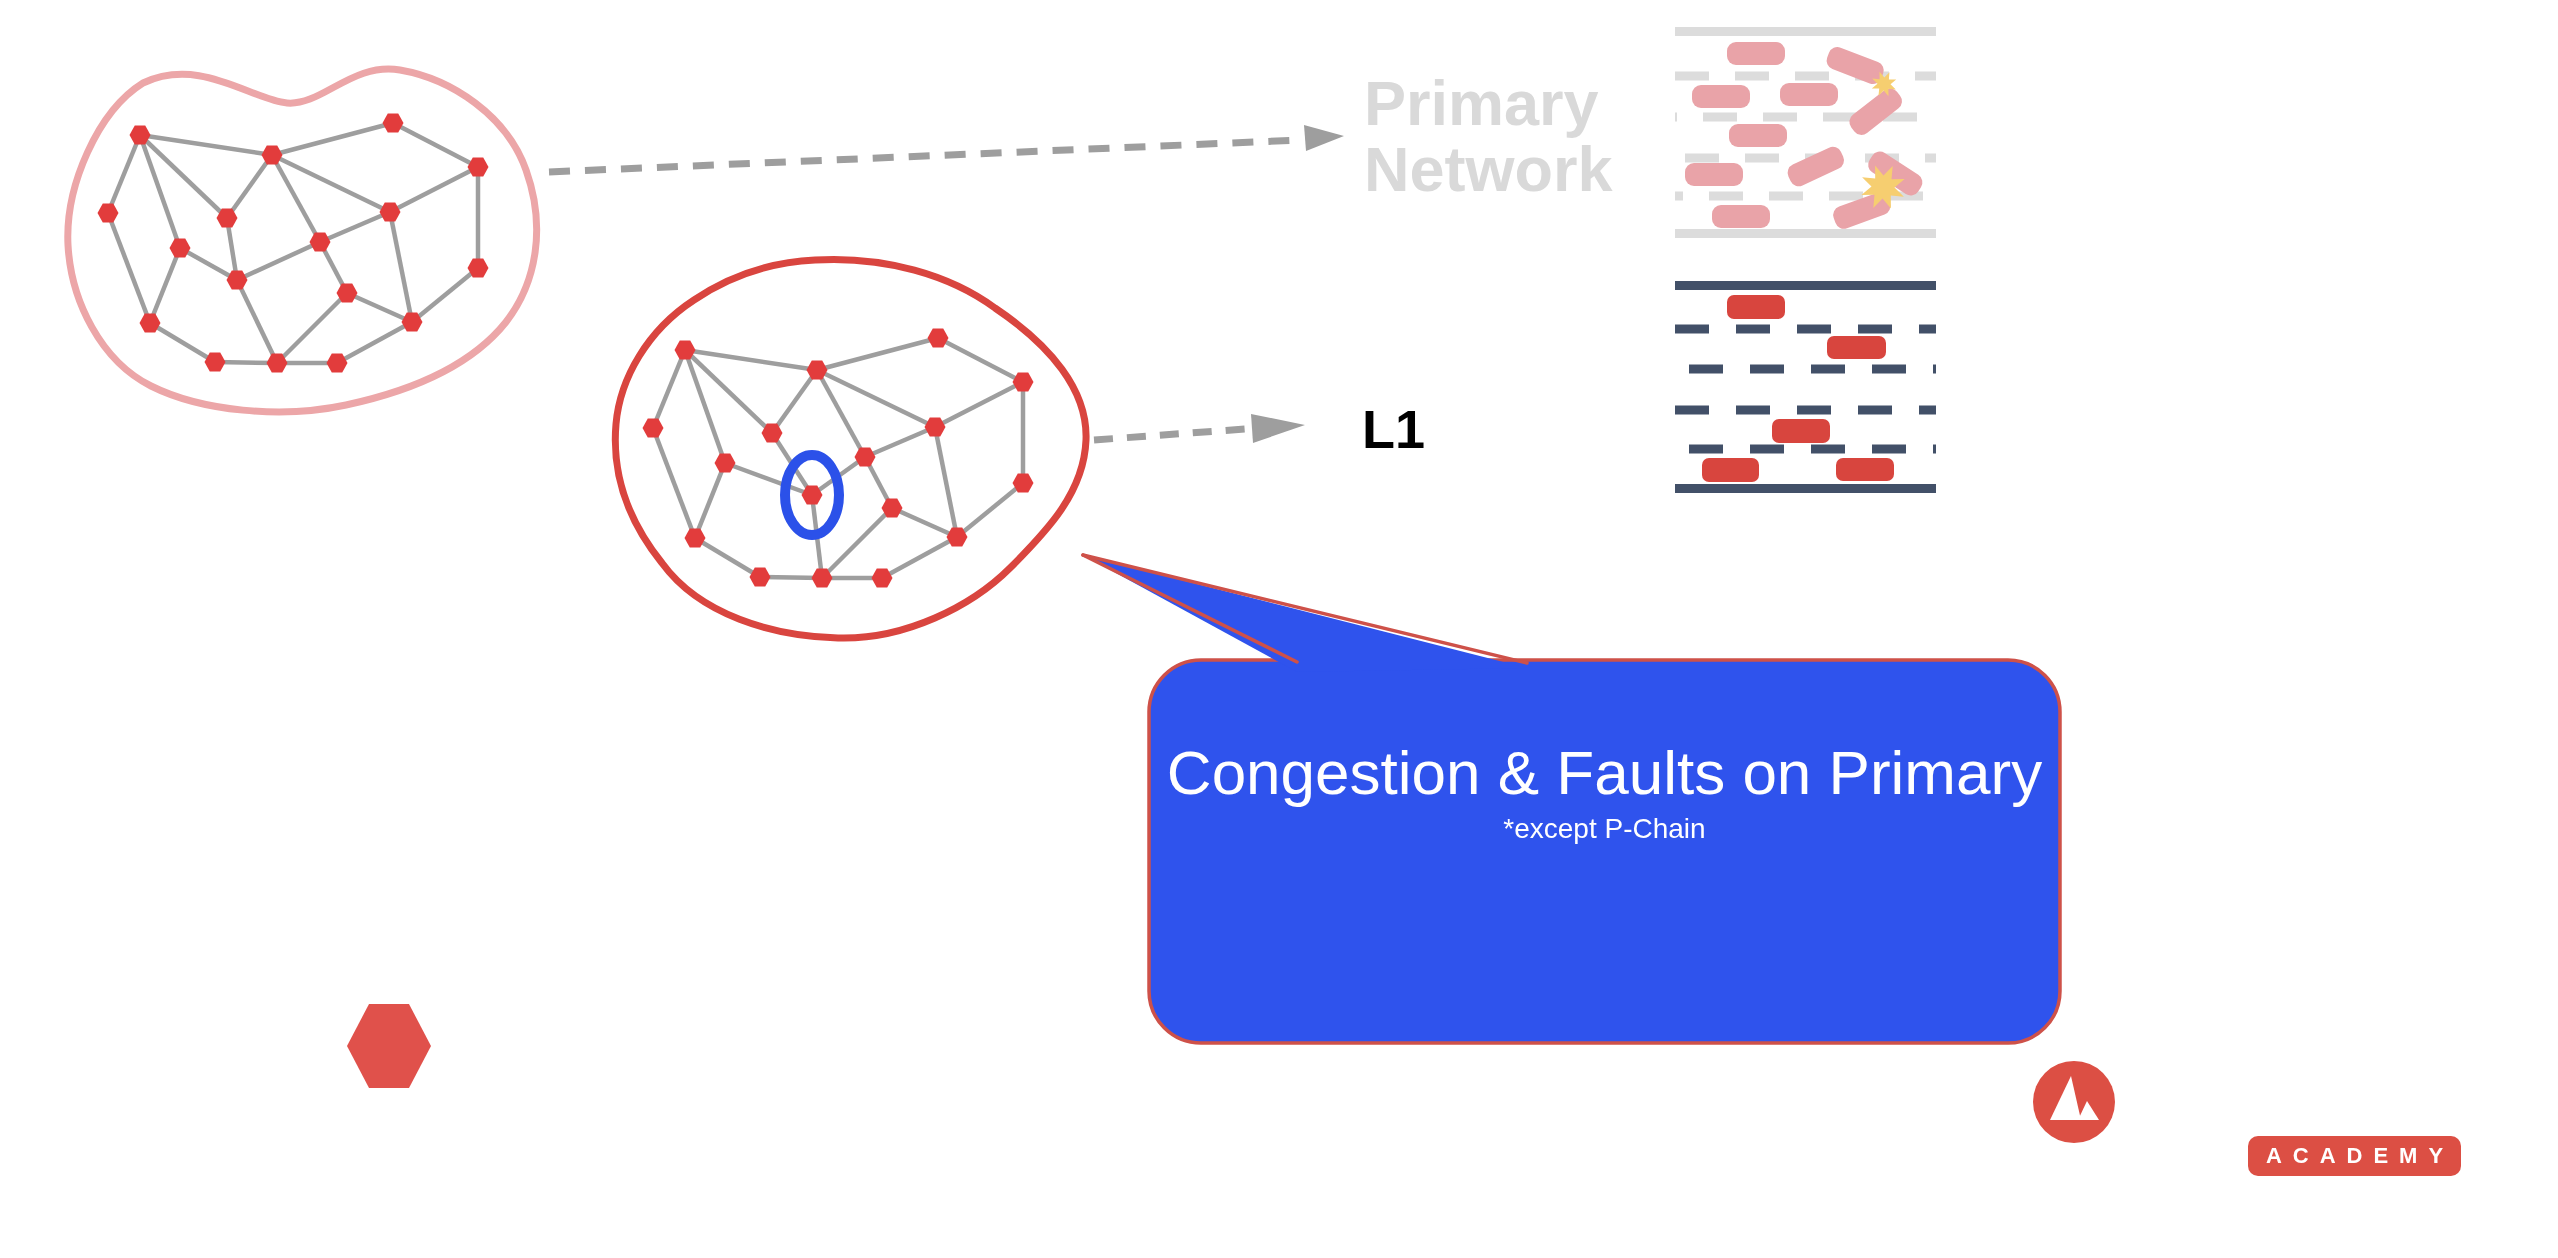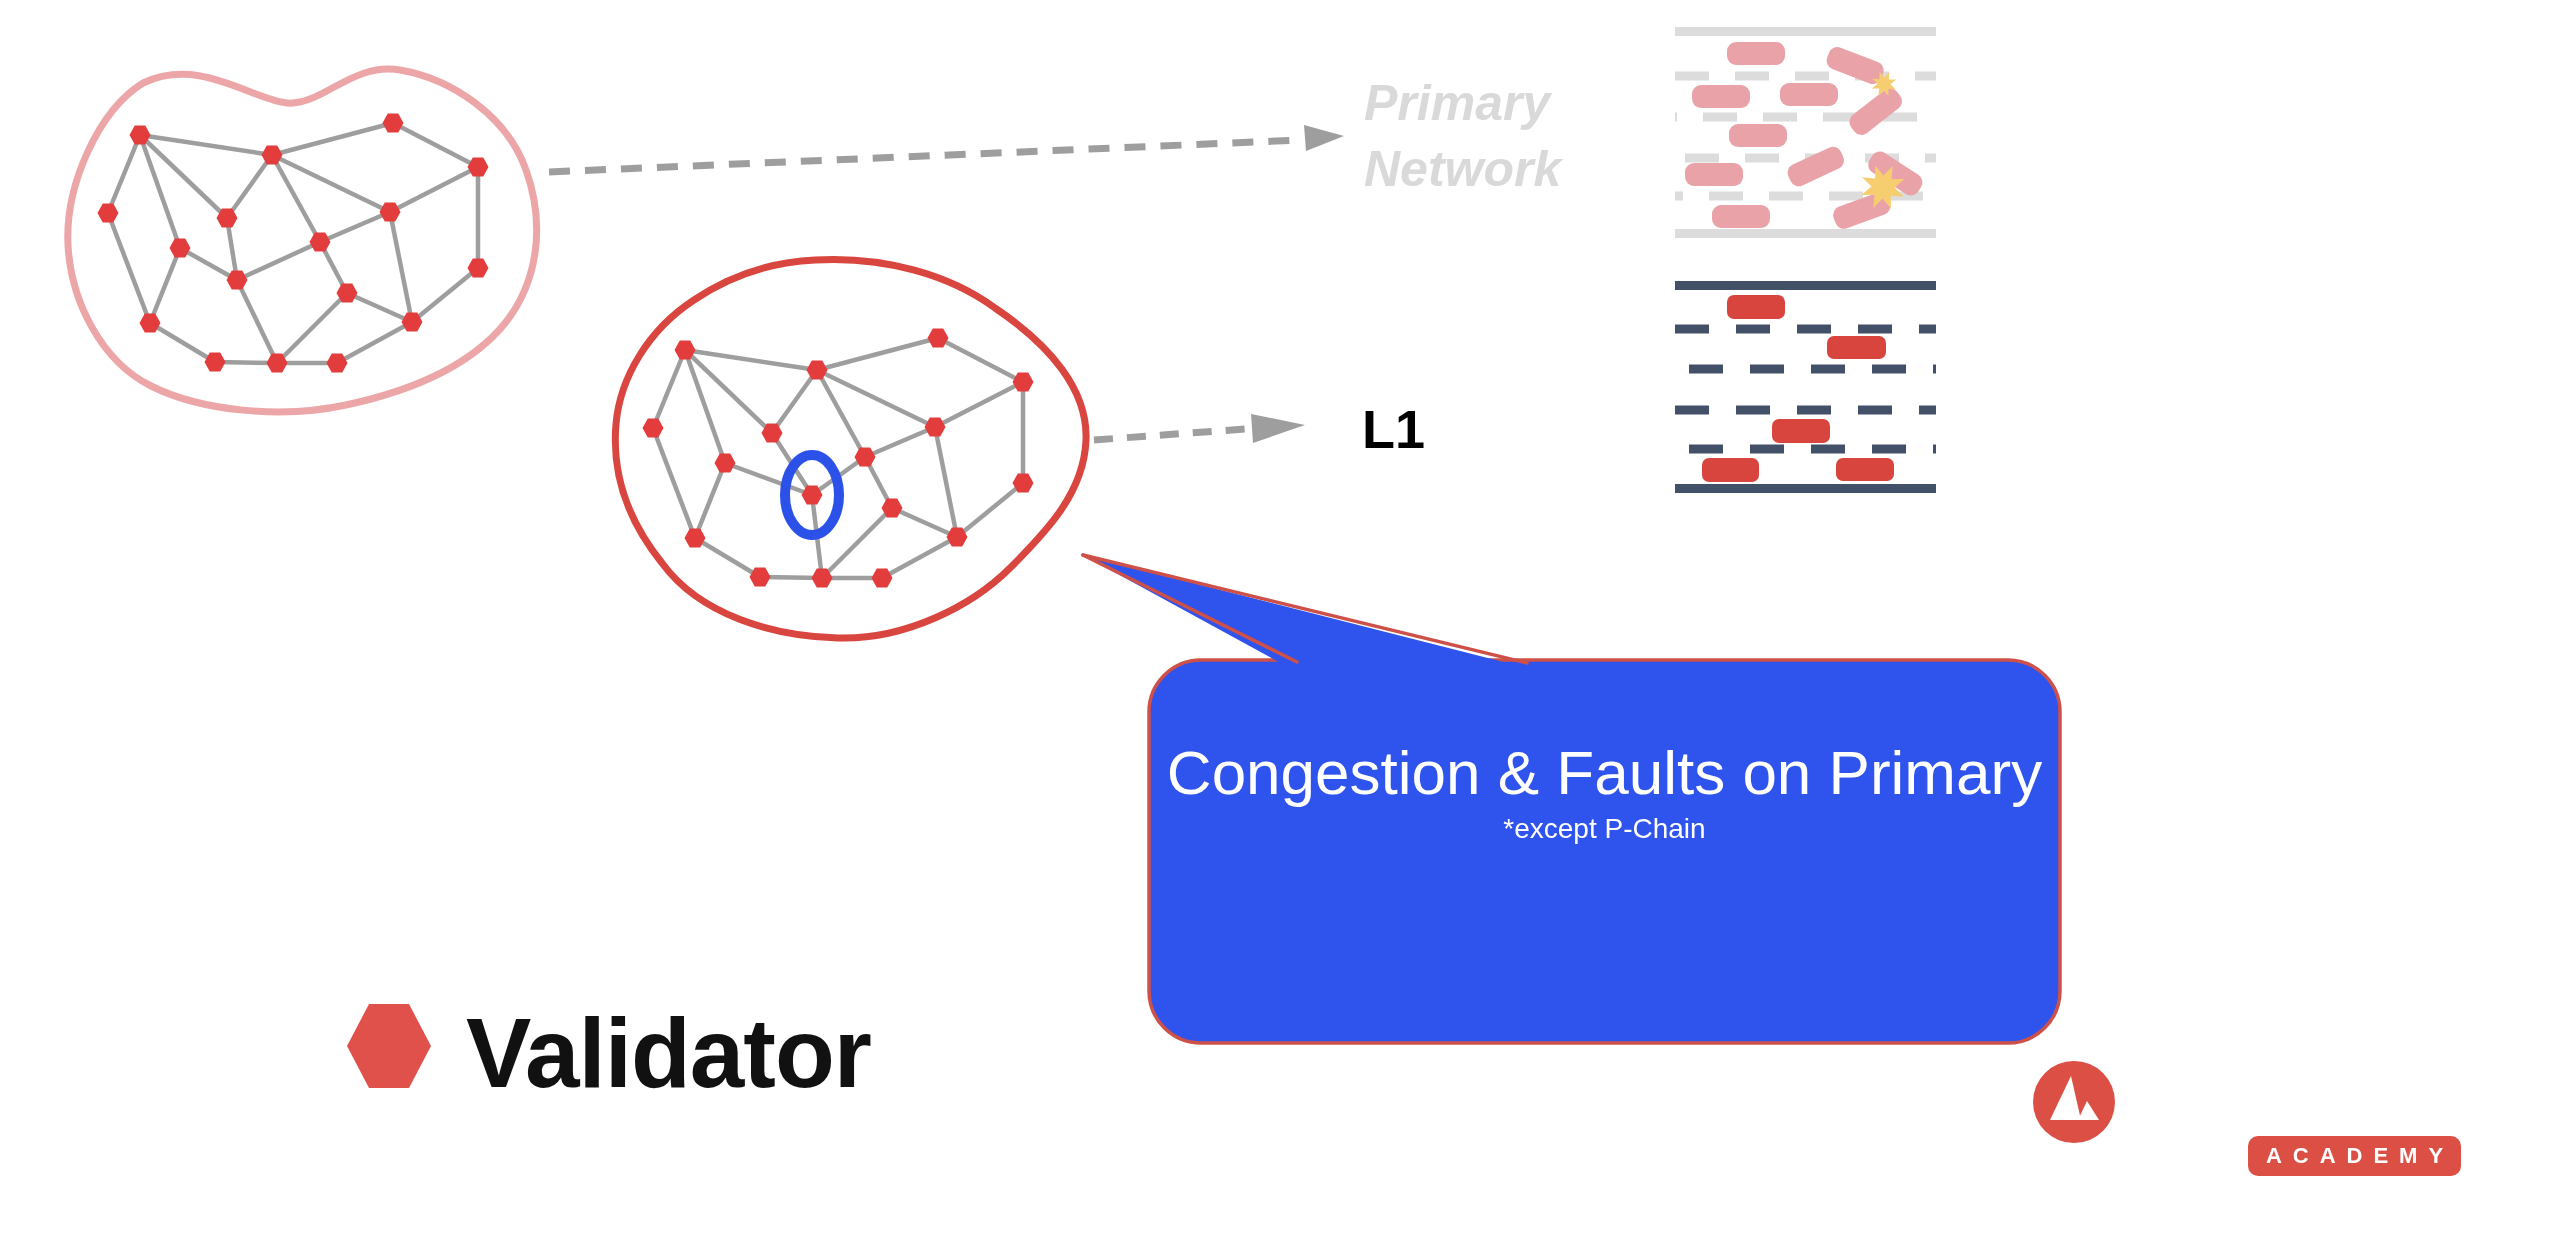--- a/index.html
+++ b/index.html
@@ -26,22 +26,22 @@
   .ord-block{fill:var(--c-ordered-block);}
   .bubble-body{fill:var(--c-bubble-fill);stroke:var(--c-bubble-border);stroke-width:3.5;}
   .tail-fill{fill:var(--c-bubble-fill);}
   .tail-edge{stroke:var(--c-bubble-border);stroke-width:3.5;stroke-linecap:round;}
   .legend-hex{fill:var(--c-legend-hexagon);}
   .logo-circle{fill:var(--c-brand-red);}
   .logo-white{fill:#ffffff;}
 
   
   .overlay{position:absolute;}
-  .label-primary{left:1364px;top:70px;font-size:50px;font-weight:700;line-height:66px;
-                 color:var(--c-primary-label-text);font-style:italic;}
+  .label-primary{left:1364px;top:70px;font-size:63px;font-weight:700;line-height:66px;
+                 color:var(--c-primary-label-text);}
   .label-l1{left:1362px;top:398px;font-size:54px;font-weight:700;color:var(--c-l1-label-text);}
   .bubble-text{left:1149px;top:733px;width:911px;text-align:center;color:var(--c-bubble-text);}
   .bubble-line{font-size:62px;line-height:79px;}
   .bubble-footnote{font-size:28px;line-height:34px;}
   .label-validator{left:466px;top:1004px;font-size:98px;font-weight:700;line-height:98px;
                    letter-spacing:-1px;color:var(--c-validator-text);}
   .brand-word{left:2134px;top:1085px;font-size:44px;font-weight:700;letter-spacing:5px;
               line-height:44px;color:var(--c-brand-red);}
   .academy-badge{left:2248px;top:1136px;width:213px;height:40px;background:var(--c-brand-red);
                  border-radius:10px;display:flex;align-items:center;justify-content:center;}
@@ -229,20 +229,19 @@
     <div>Network</div>
   </div>
 
   <div class="overlay label-l1">L1</div>
 
   <div class="overlay bubble-text">
     <div class="bubble-line">Congestion &amp; Faults on Primary</div>
     <div class="bubble-footnote">*except P-Chain</div>
   </div>
 
-  <div class="overlay label-validator">Validator</div>
 
 
   <div class="overlay academy-badge">
     <span>ACADEMY</span>
   </div>
 
 </div>
 
 </body></html>

